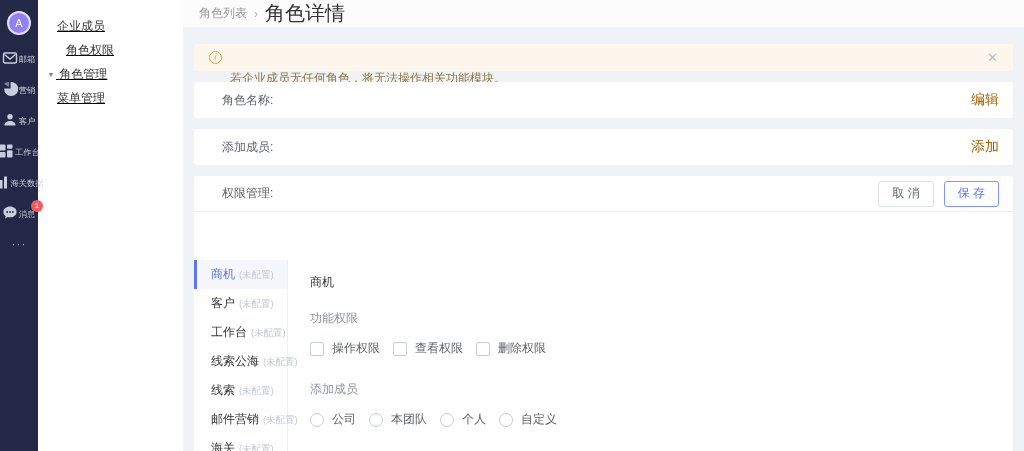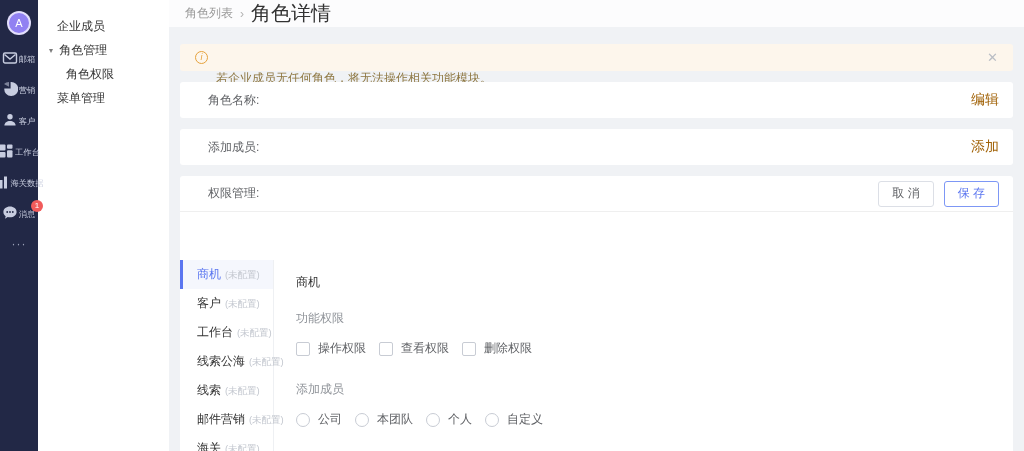--- a/index.html
+++ b/index.html
@@ -18,21 +18,21 @@
   .rail-item svg { display:block; }
   .rail-label { color:#c6cbdd; font-size:9px; margin-top:3px; white-space:nowrap;
     transform:scale(.92); }
   .badge { position:absolute; top:-5px; right:-7px; min-width:12px; height:12px;
     border-radius:7px; background:#f15b5b; color:#fff; font-size:8px; line-height:12px;
     text-align:center; padding:0 2px; }
   .rail-more { margin-top:16px; color:#9aa0b8; font-size:12px; letter-spacing:1px;
     cursor:pointer; }
 
   
-  .sidebar { width:131px; flex-shrink:0; background:#fff; padding-top:14px; }
+  .sidebar { width:145px; flex-shrink:0; background:#fff; padding-top:14px;text-decoration:underline; }
   .side-item { height:24px; line-height:24px; font-size:12px; color:#333;
     padding-left:19px; cursor:pointer; white-space:nowrap; }
   .side-item .caret { display:inline-block; font-size:8px; color:#7d7d7d;
     margin-left:-8px; margin-right:3px; vertical-align:1px; }
   .side-item.indent { padding-left:28px; }
 
   
   .main { flex:1; display:flex; flex-direction:column; min-width:0; }
   .titlebar { height:9px; background:#fff; position:relative; overflow:hidden; }
   .win-controls { position:absolute; top:0; right:12px; display:flex; gap:21px;
@@ -168,26 +168,26 @@
       <span class="rail-label">消息</span>
     </div>
 
     <div class="rail-more">···</div>
   </div>
 
   <div class="sidebar">
     <div class="side-item">
       <span>企业成员</span>
     </div>
+    <div class="side-item indent">
+      <span>角色权限</span>
+    </div>
     <div class="side-item">
       <span class="caret">▾</span>
       <span>角色管理</span>
-    </div>
-    <div class="side-item indent">
-      <span>角色权限</span>
     </div>
     <div class="side-item">
       <span>菜单管理</span>
     </div>
   </div>
 
   <div class="main">
 
     <div class="titlebar">
       <div class="win-controls">

